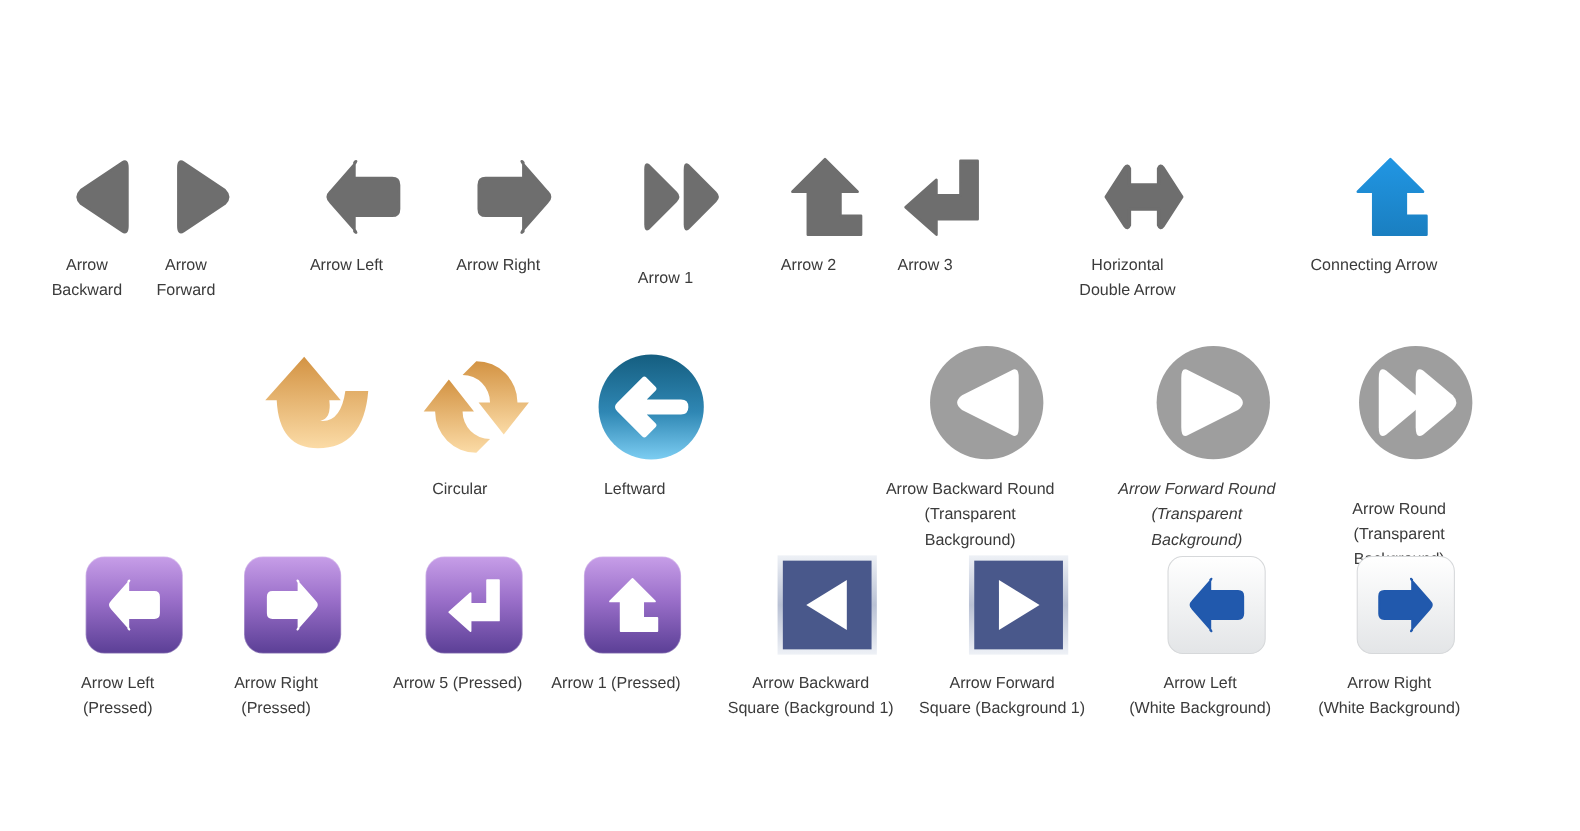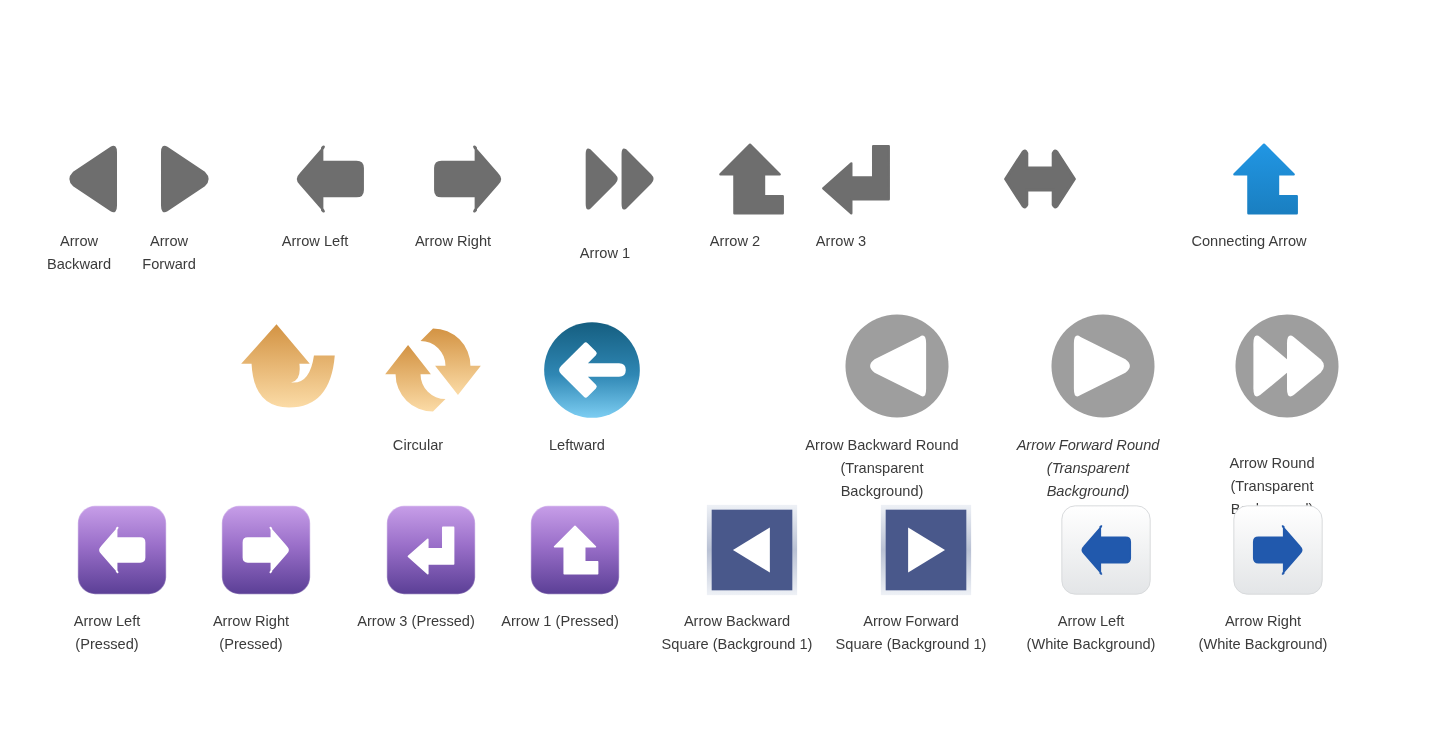--- a/index.html
+++ b/index.html
@@ -129,20 +129,22 @@
     </div>
     <div class="icon-cell" style="left: 952px; top: 140px; width: 176px;">
       <div class="art" style="width: 176px; height: 78px;">
         <svg width="176" height="78" viewBox="0 0 100 100" preserveAspectRatio="xMidYMid meet">
           <defs></defs>
           <g>
             <path d="M 6 50 L 28 16 Q 31 12 33 17 L 33 36 L 67 36 L 67 17 Q 69 12 72 16 L 94 50 L 72 84 Q 69 88 67 83 L 67 64 L 33 64 L 33 83 Q 31 88 28 84 Z" fill="#6e6e6e" stroke-linejoin="round" stroke="#6e6e6e" stroke-width="4"></path>
           </g>
         </svg>
       </div>
+      <div class="caption" style="margin-top: 12px; width: 236px; margin-left: -30px;">Horizontal
+Double Arrow</div>
     </div>
     <div class="icon-cell" style="left: 1186px; top: 140px; width: 156px; align-items: center;">
       <div class="art" style="width: 156px; height: 78px;">
         <svg width="156" height="78" viewBox="0 0 100 100" preserveAspectRatio="xMidYMid meet">
           <defs>
             <linearGradient id="g8" x1="0" y1="0" x2="0" y2="1">
               <stop offset="0" stop-color="#2196e3"></stop>
               <stop offset="1" stop-color="#1a7fc1"></stop>
             </linearGradient>
           </defs>
@@ -300,21 +302,21 @@
               <stop offset="1" stop-color="#5b3f96"></stop>
             </linearGradient>
           </defs>
           <rect x="4" y="4" width="92" height="92" rx="18" ry="18" fill="url(#g22)"></rect>
           <rect x="4" y="4" width="92" height="92" rx="18" ry="18" fill="none" stroke="rgba(255,255,255,0.30)" stroke-width="1.6"></rect>
           <g transform="translate(21.999999999999996,21.999999999999996) scale(0.56)">
             <path d="M 8 62 L 44 30 L 44 48 L 72 48 L 72 8 L 92 8 L 92 76 L 44 76 L 44 94 Z" fill="#ffffff" stroke-linejoin="round" stroke="#ffffff" stroke-width="3"></path>
           </g>
         </svg>
       </div>
-      <div class="caption" style="margin-top: 12px; width: 186px; margin-left: -30px;">Arrow 3 (Pressed)</div>
+      <div class="caption" style="margin-top: 12px; width: 186px; margin-left: -30px;">Arrow 5 (Pressed)</div>
     </div>
     <div class="icon-cell" style="left: 512px; top: 502px; width: 126px;">
       <div class="art" style="width: 126px; height: 96px;">
         <svg width="126" height="96" viewBox="0 0 100 100" preserveAspectRatio="xMidYMid meet">
           <defs>
             <linearGradient id="g23" x1="0" y1="0" x2="0" y2="1">
               <stop offset="0" stop-color="#c79ee8"></stop>
               <stop offset="0.45" stop-color="#9a6fc9"></stop>
               <stop offset="1" stop-color="#5b3f96"></stop>
             </linearGradient>

